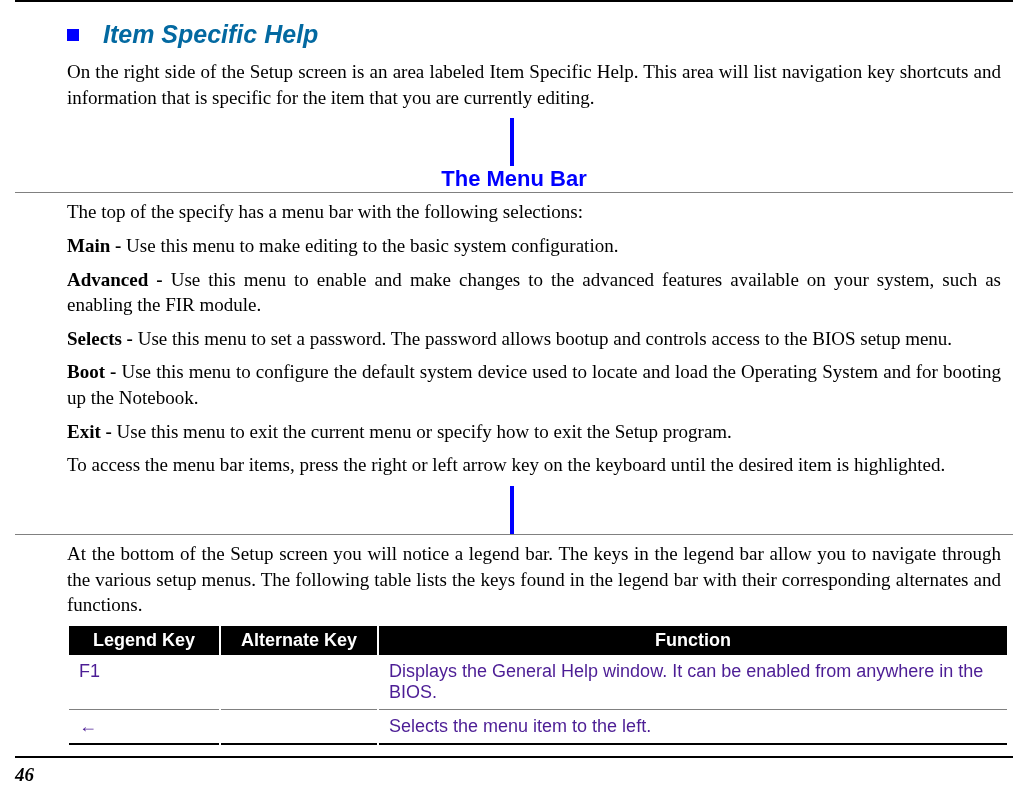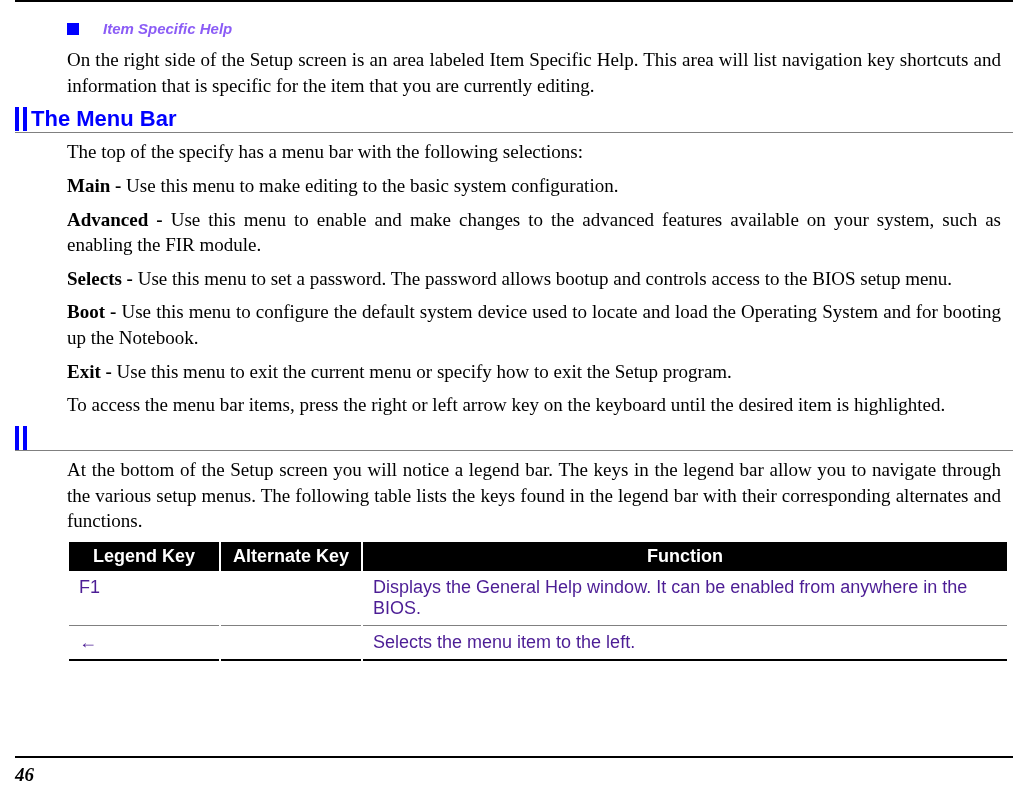--- a/index.html
+++ b/index.html
@@ -28,38 +28,39 @@
     .blue-square {
       width: 12px;
       height: 12px;
       background: #0000FF;
       margin-right: 24px;
     }
     .bullet-title {
       font-family: Arial, Helvetica, sans-serif;
       font-style: italic;
       font-weight: bold;
-      color: #8b5cf6;
-      font-size: 15px;
+      color: #0369a1;
+      font-size: 25px;
     }
     .body-para {
       font-size: 19px;
       margin-left: 52px;
       margin-right: 12px;
       text-align: justify;
       margin-bottom: 8px;
       line-height: 1.35;
     }
     .section-heading-row {
       display: flex;
       align-items: center;
       margin-top: 2px;
       margin-bottom: 6px;
       border-bottom: 1px solid #808080;
       padding-bottom: 0px;
+      flex-direction: column;
     }
     .section-heading-row .tick {
       width: 4px;
       height: 24px;
       background: #0000FF;
       margin-right: 4px;
     }
     .section-heading {
       font-family: Arial, Helvetica, sans-serif;
       font-weight: bold;
@@ -78,21 +79,21 @@
       font-size: 18px;
     }
     .legend-table th {
       background: black;
       color: white;
       font-weight: bold;
       padding: 4px 1px;
       text-align: center;
     }
     .legend-table th.col1 { width: 150px; }
-    .legend-table th.col2 { width: 140px; }
+    .legend-table th.col2 { width: 156px; }
     .legend-table td {
       padding: 6px 10px;
       color: #4c1d95;
       border-bottom: 1px solid #808080;
       vertical-align: top;
     }
     .legend-table tr:last-child td {
       border-bottom: 2px solid black;
     }
     .arrow-cell {

